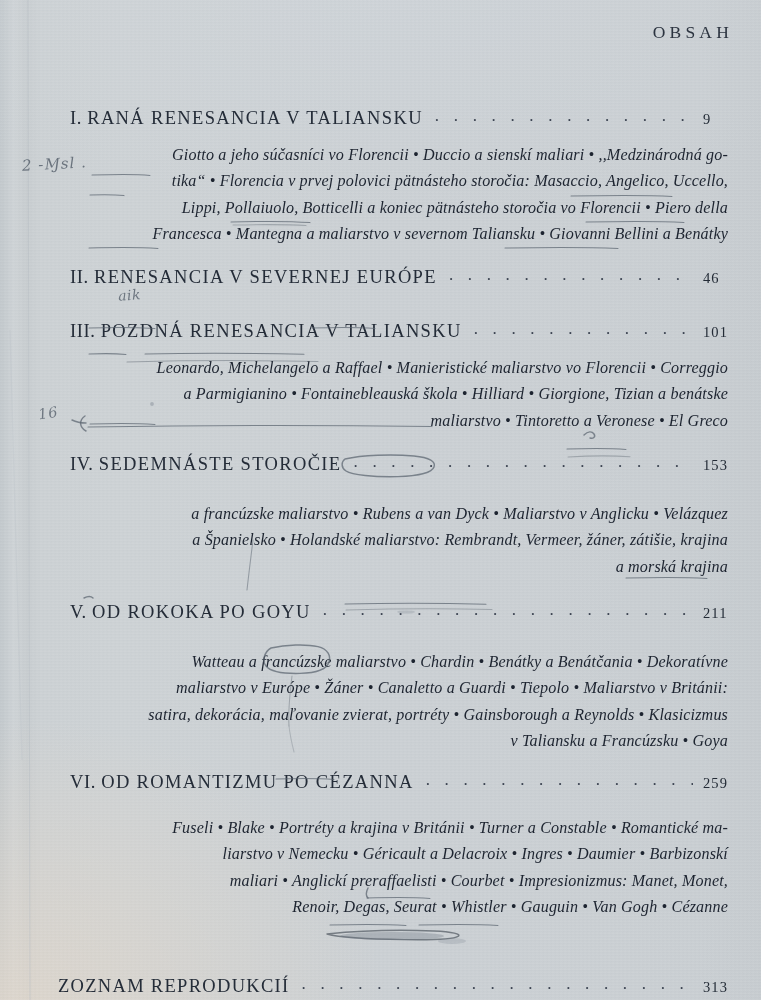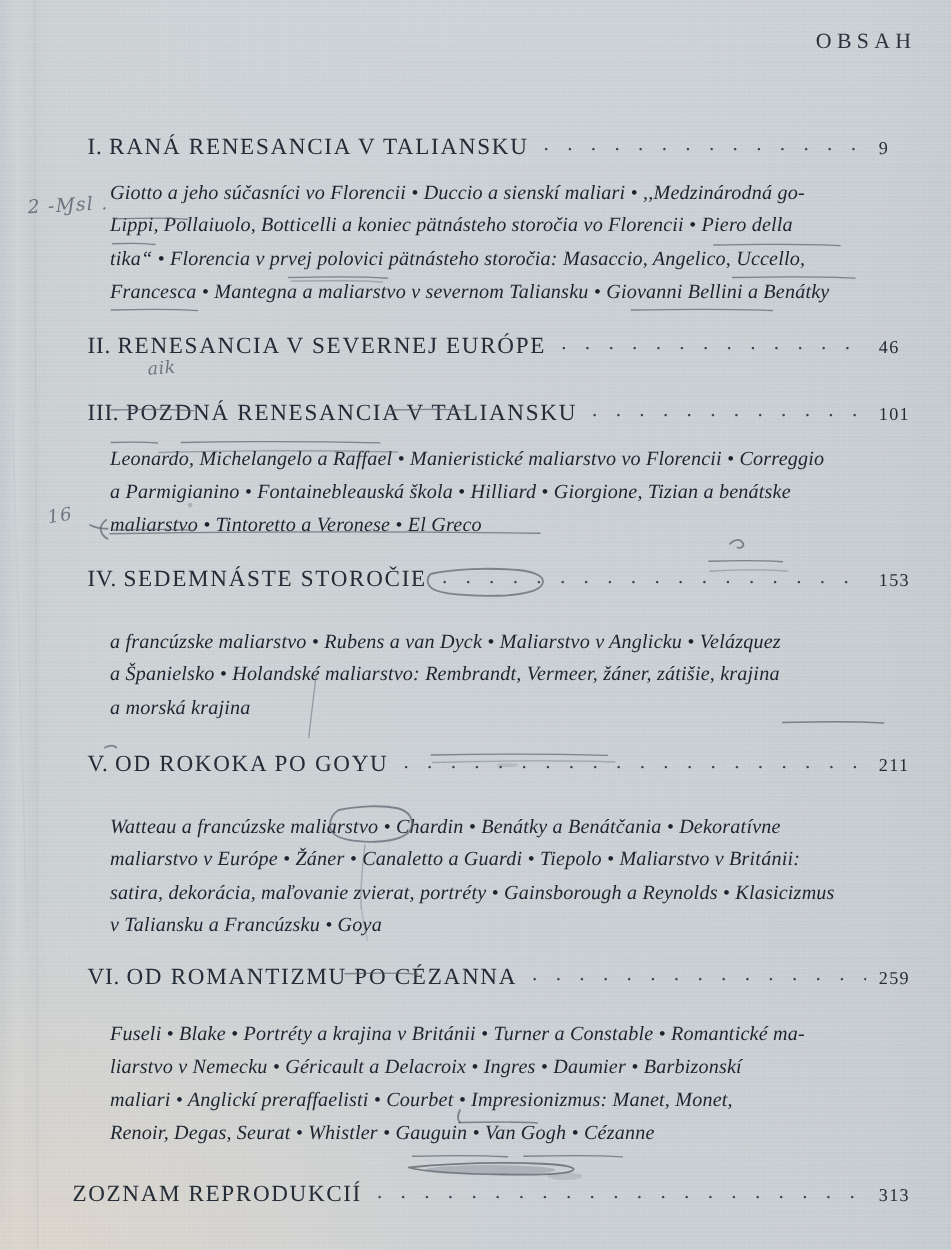--- a/index.html
+++ b/index.html
@@ -132,31 +132,31 @@
     margin-left: 88px;
     margin-right: 33px;
     font-family: "Liberation Serif", serif;
     font-style: italic;
     font-size: 16.1px;
     line-height: 26.3px;
     color: #1d2430;
     letter-spacing: 0.15px;
     text-align: left;
   }
-  .chap-body .ln { display: block; white-space: nowrap; }
+  .chap-body .ln { display: block; white-space: nowrap; text-align: right; }
 
   
   .gap-head { height: 13px; }
   .gap-chap { height: 20px; }
 
   
   .tail {
     position: absolute;
     left: 0;
-    top: 946px;
+    top: 976px;
     width: 761px;
   }
   .tail .chap-head { margin-left: 58px; }
   .tail .chap-title { letter-spacing: 1.3px; }
 
   
   .ink {
     position: absolute;
     z-index: 6;
     font-family: "DejaVu Serif", serif;
@@ -196,22 +196,22 @@
       <div class="chapter">
         <div class="chap-head">
           <span class="chap-num">I. </span>
           <span class="chap-title">RANÁ RENESANCIA V TALIANSKU</span>
           <span class="leader"></span>
           <span class="chap-page">9</span>
         </div>
         <div class="gap-head"></div>
         <div class="chap-body">
           <span class="ln">Giotto a jeho súčasníci vo Florencii • Duccio a sienskí maliari  •  ,,Medzinárodná go-</span>
+          <span class="ln">tika“  •  Florencia v prvej polovici pätnásteho storočia: Masaccio, Angelico, Uccello,</span>
           <span class="ln">Lippi, Pollaiuolo, Botticelli a koniec pätnásteho storočia vo Florencii • Piero della</span>
-          <span class="ln">tika“  •  Florencia v prvej polovici pätnásteho storočia: Masaccio, Angelico, Uccello,</span>
           <span class="ln">Francesca • Mantegna a maliarstvo v severnom Taliansku • Giovanni Bellini a Benátky</span>
         </div>
       </div>
       <div class="gap-chap"></div>
 
       <div class="chapter">
         <div class="chap-head">
           <span class="chap-num">II. </span>
           <span class="chap-title">RENESANCIA V SEVERNEJ EURÓPE</span>
           <span class="leader"></span>

